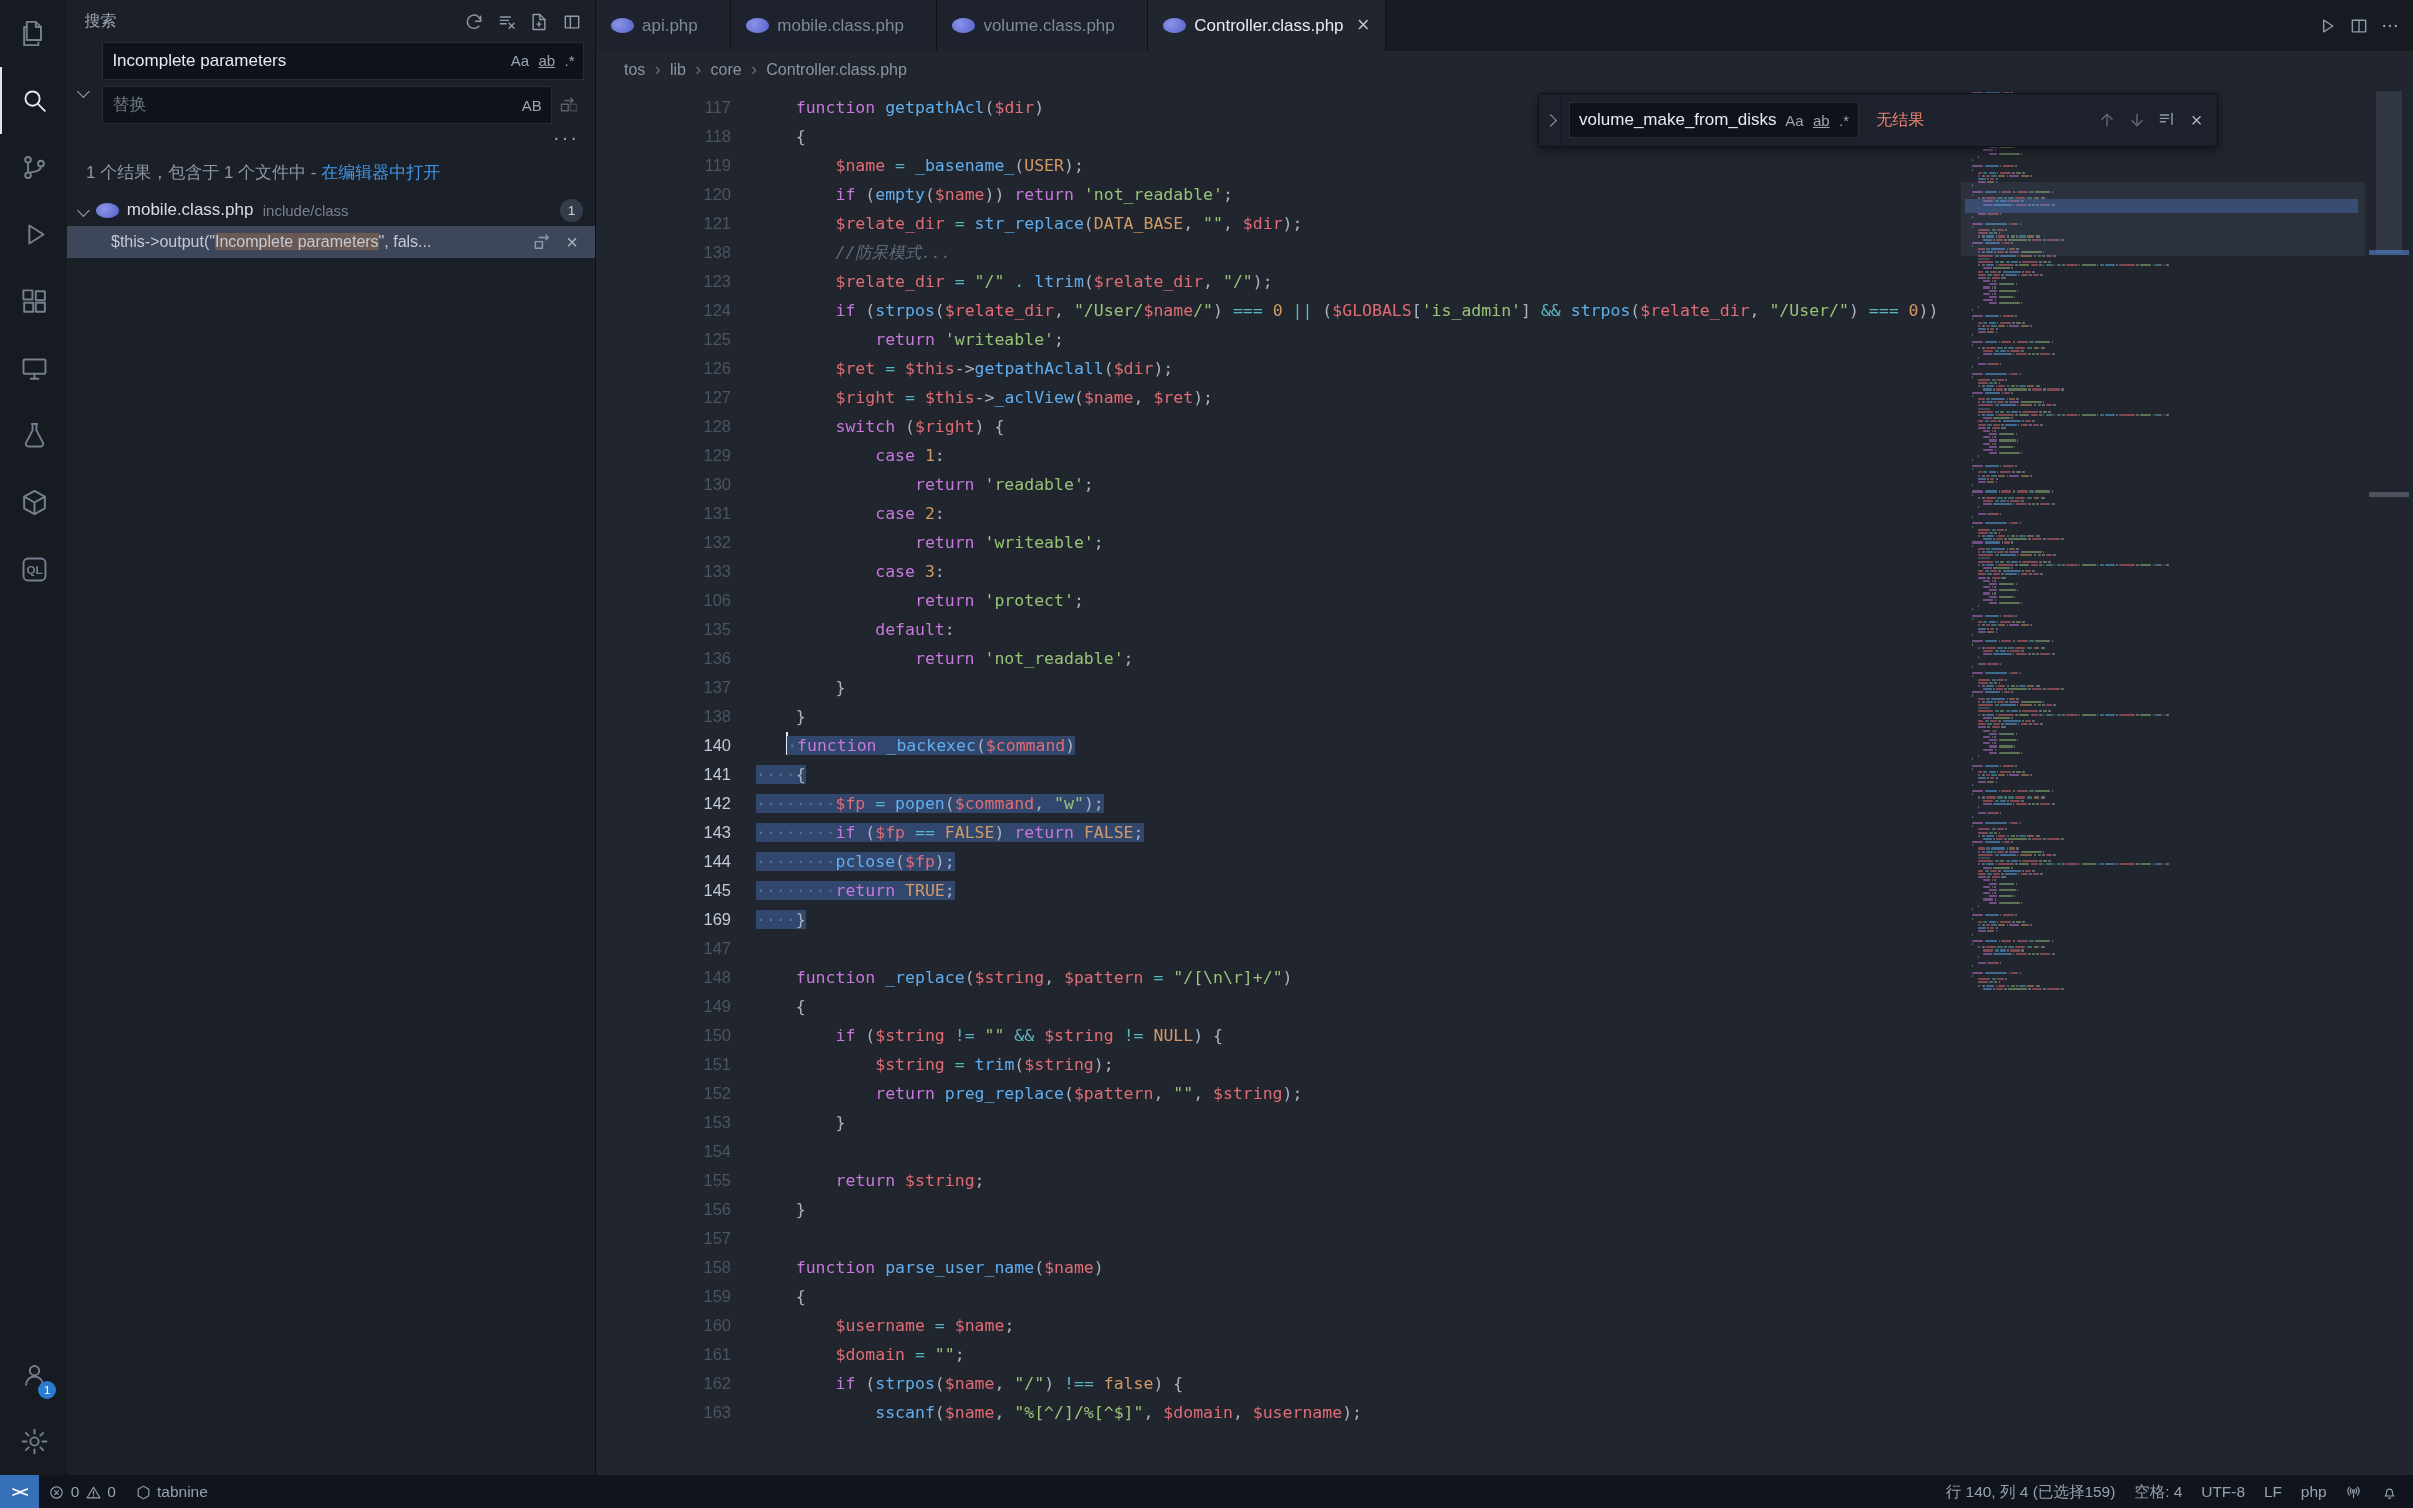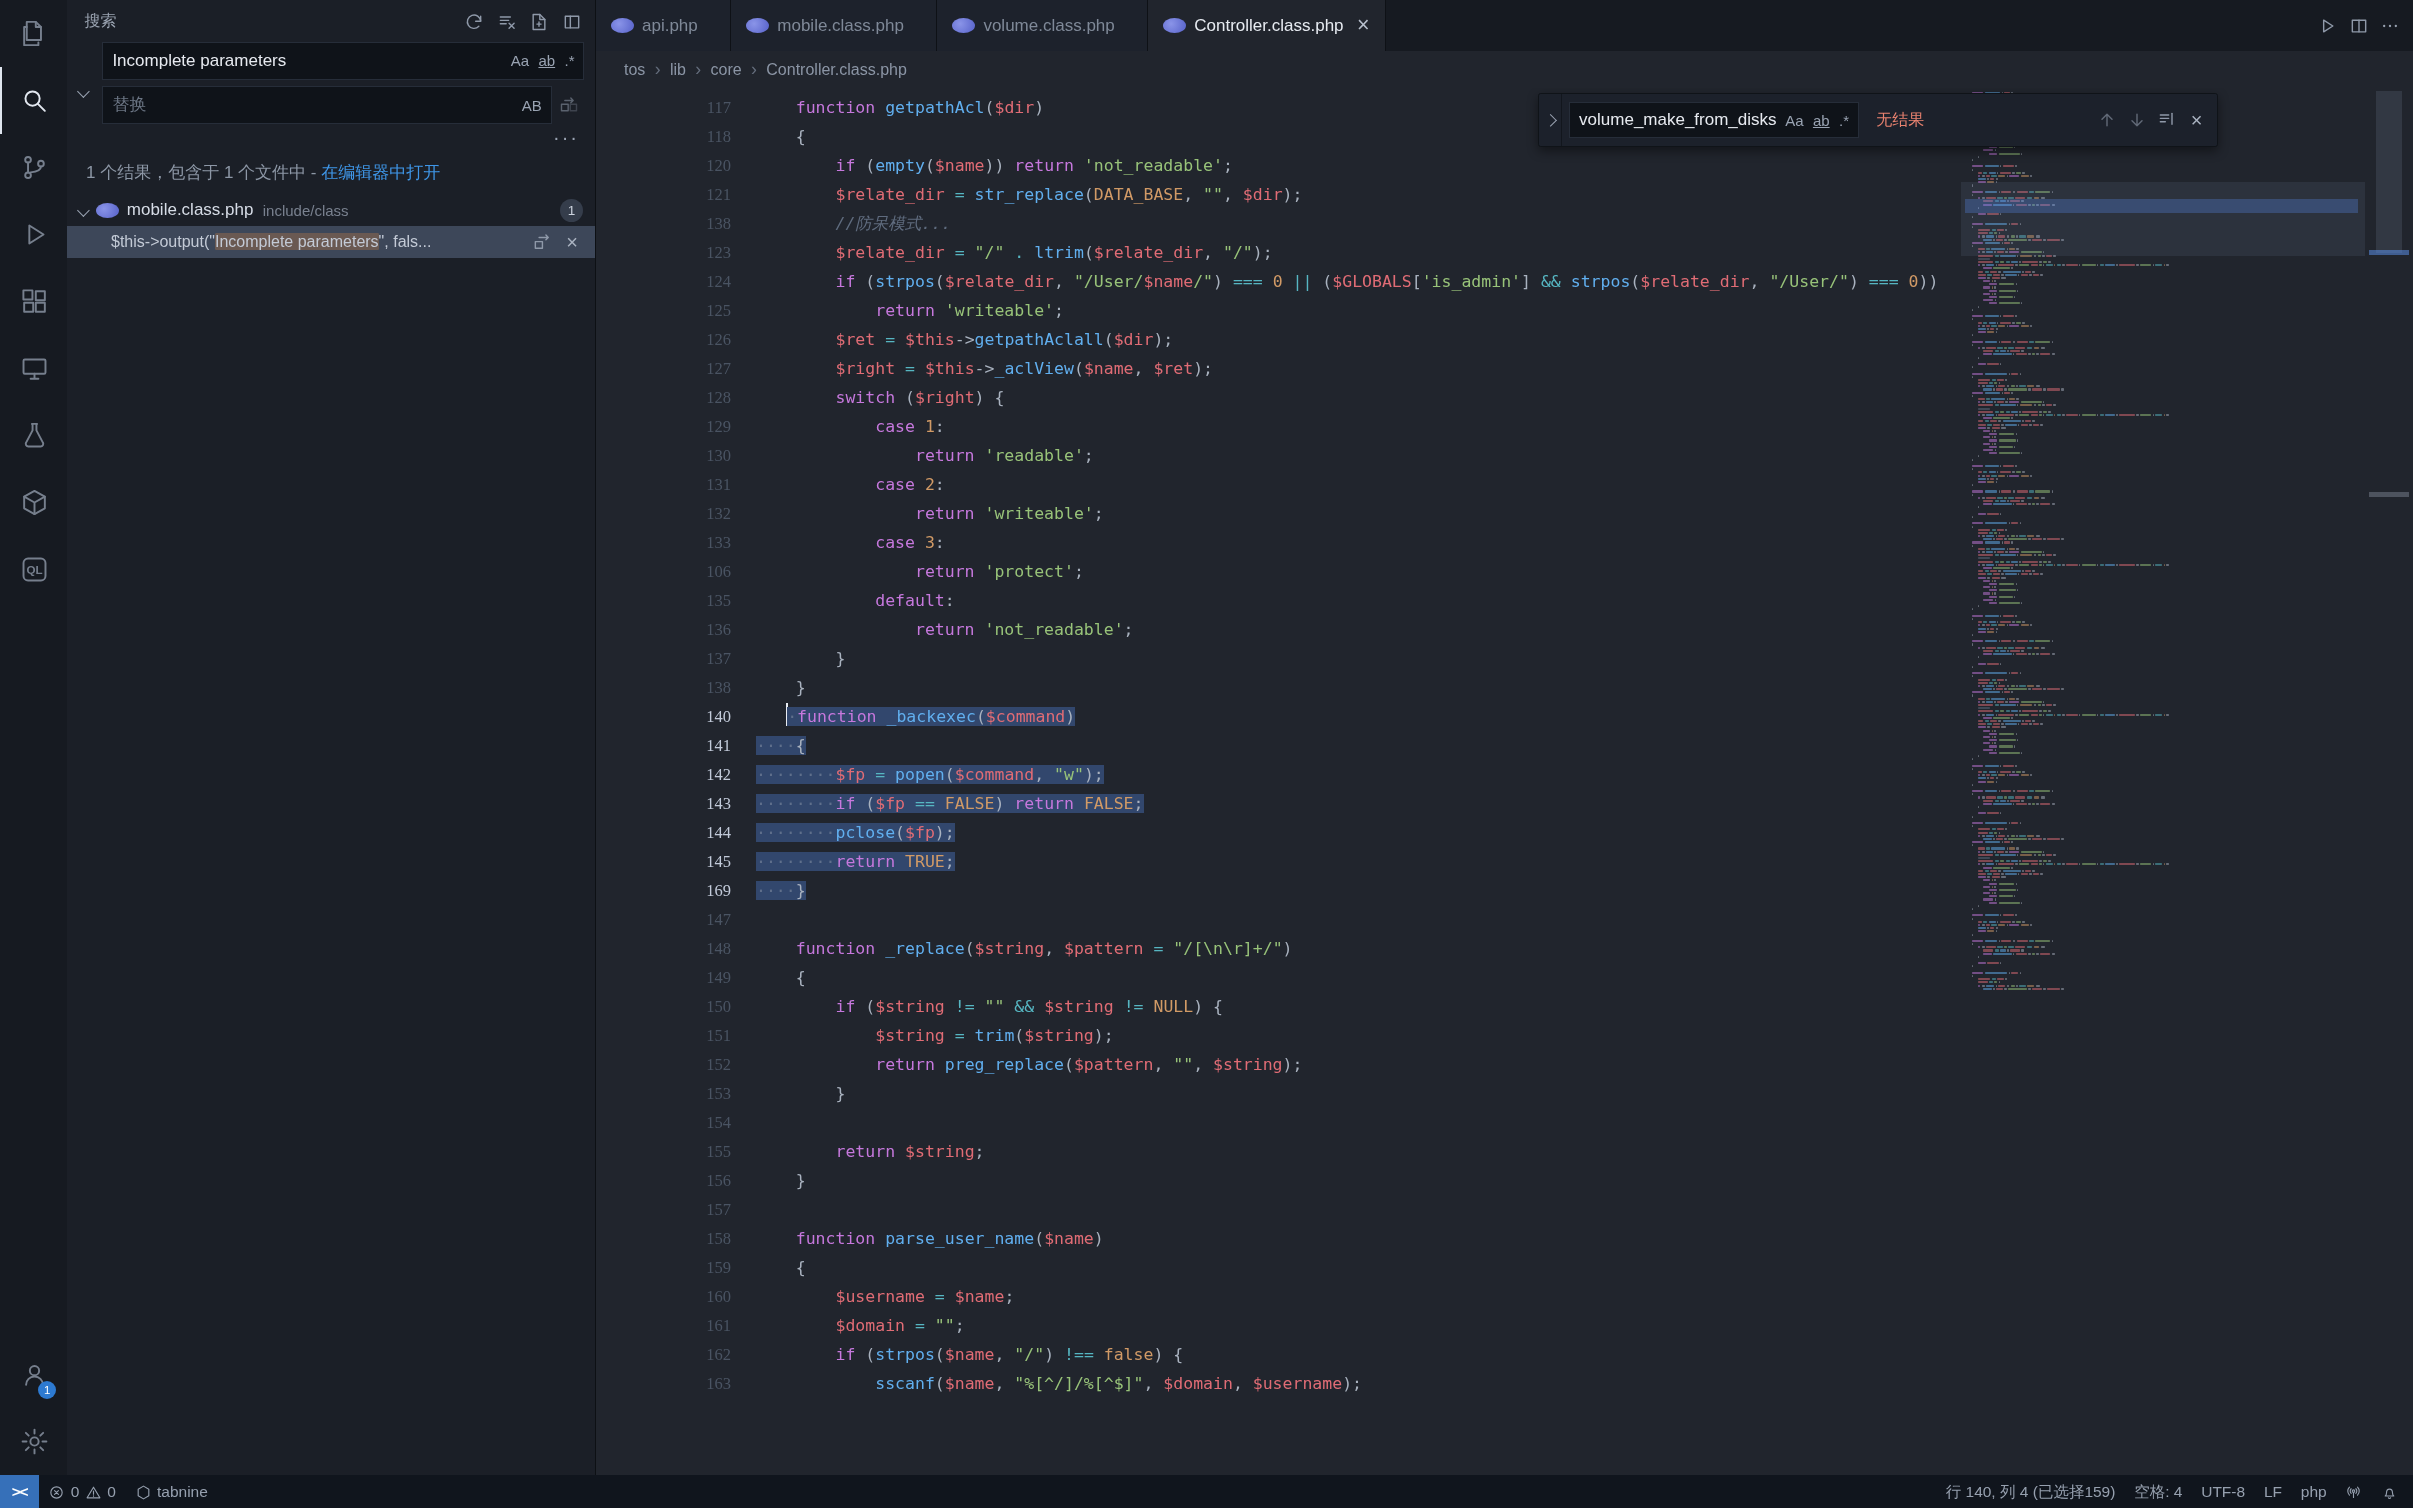--- a/index.html
+++ b/index.html
@@ -70,21 +70,21 @@
   .tab-actions{margin-left:auto;display:flex;align-items:center;gap:1.3px;padding-right:8px;}
 
   .breadcrumb{height:37px;display:flex;align-items:center;padding-left:28px;color:#8b95a5;font-size:16px;gap:9.4px;background:#21252d;flex-shrink:0;}
   .bc-item{cursor:pointer;}
   .bc-sep{color:#646d7c;font-size:17.5px;}
 
   .editor-area{position:relative;flex:1;background:#21252d;overflow:hidden;}
   .code{position:absolute;top:0;left:0;right:453px;bottom:0;overflow:hidden;padding-top:5.4px;
     font-family:"DejaVu Sans Mono",monospace;font-size:16.5px;}
   .cl{display:flex;height:29px;line-height:29px;}
-  .ln{width:135px;text-align:right;color:#4a5463;flex-shrink:0;font-family:Liberation Serif, serif;}
+  .ln{width:135px;text-align:right;color:#4a5463;flex-shrink:0;font-family:Liberation Sans, sans-serif;}
   .ln-a{color:#c2cad9;}
   .lc{padding-left:25px;white-space:pre;}
   .t-i{color:#abb2bf;}
   .t-k{color:#c678dd;}
   .t-f{color:#61afef;}
   .t-v{color:#e06c75;}
   .t-s{color:#98c379;}
   .t-n{color:#d19a66;}
   .t-c{color:#5f6b7e;font-style:italic;}
   .t-o{color:#56b6c2;}
@@ -346,20 +346,24 @@
 
     <div class="editor-area">
       <div class="code">
           <div class="cl">
             <span class="ln">117</span>
             <span class="lc"><span class="t-i">    </span><span class="t-k">function</span><span class="t-f"> getpathAcl</span><span class="t-p">(</span><span class="t-v">$dir</span><span class="t-p">)</span></span>
           </div>
           <div class="cl">
             <span class="ln">118</span>
             <span class="lc"><span class="t-i">    </span><span class="t-p">{</span></span>
+          </div>
+          <div class="cl">
+            <span class="ln">119</span>
+            <span class="lc"><span class="t-i">        </span><span class="t-v">$name</span><span class="t-o"> = </span><span class="t-f">_basename_</span><span class="t-p">(</span><span class="t-n">USER</span><span class="t-p">);</span></span>
           </div>
           <div class="cl">
             <span class="ln">120</span>
             <span class="lc"><span class="t-i">        </span><span class="t-k">if</span><span class="t-p"> (</span><span class="t-f">empty</span><span class="t-p">(</span><span class="t-v">$name</span><span class="t-p">))</span><span class="t-k"> return</span><span class="t-s"> 'not_readable'</span><span class="t-p">;</span></span>
           </div>
           <div class="cl">
             <span class="ln">121</span>
             <span class="lc"><span class="t-i">        </span><span class="t-v">$relate_dir</span><span class="t-o"> = </span><span class="t-f">str_replace</span><span class="t-p">(</span><span class="t-n">DATA_BASE</span><span class="t-p">, </span><span class="t-s">""</span><span class="t-p">, </span><span class="t-v">$dir</span><span class="t-p">);</span></span>
           </div>
           <div class="cl">

